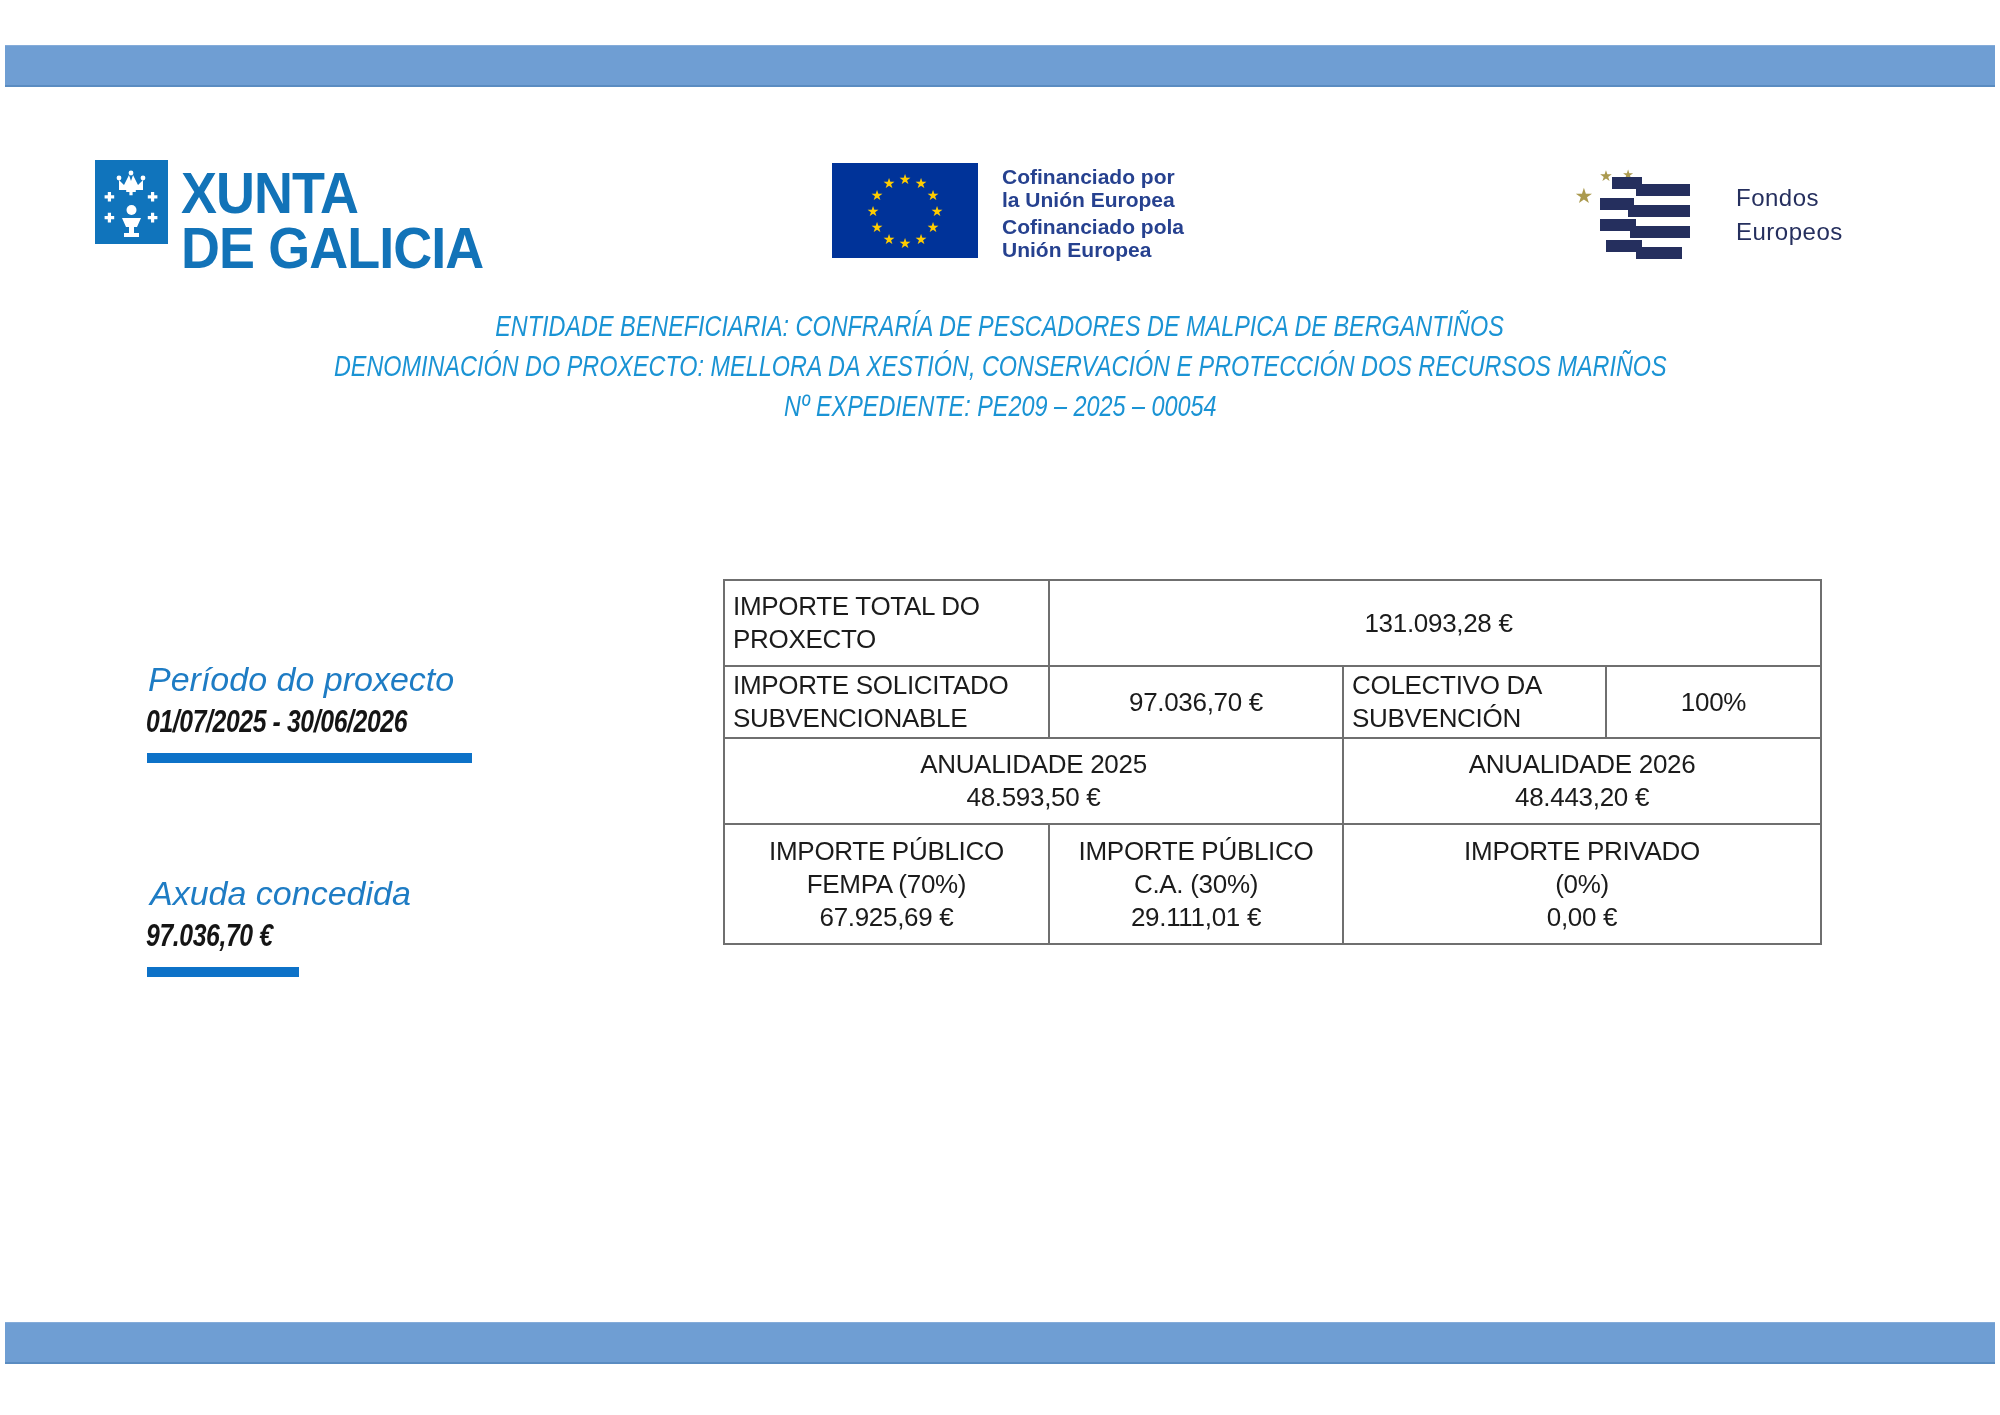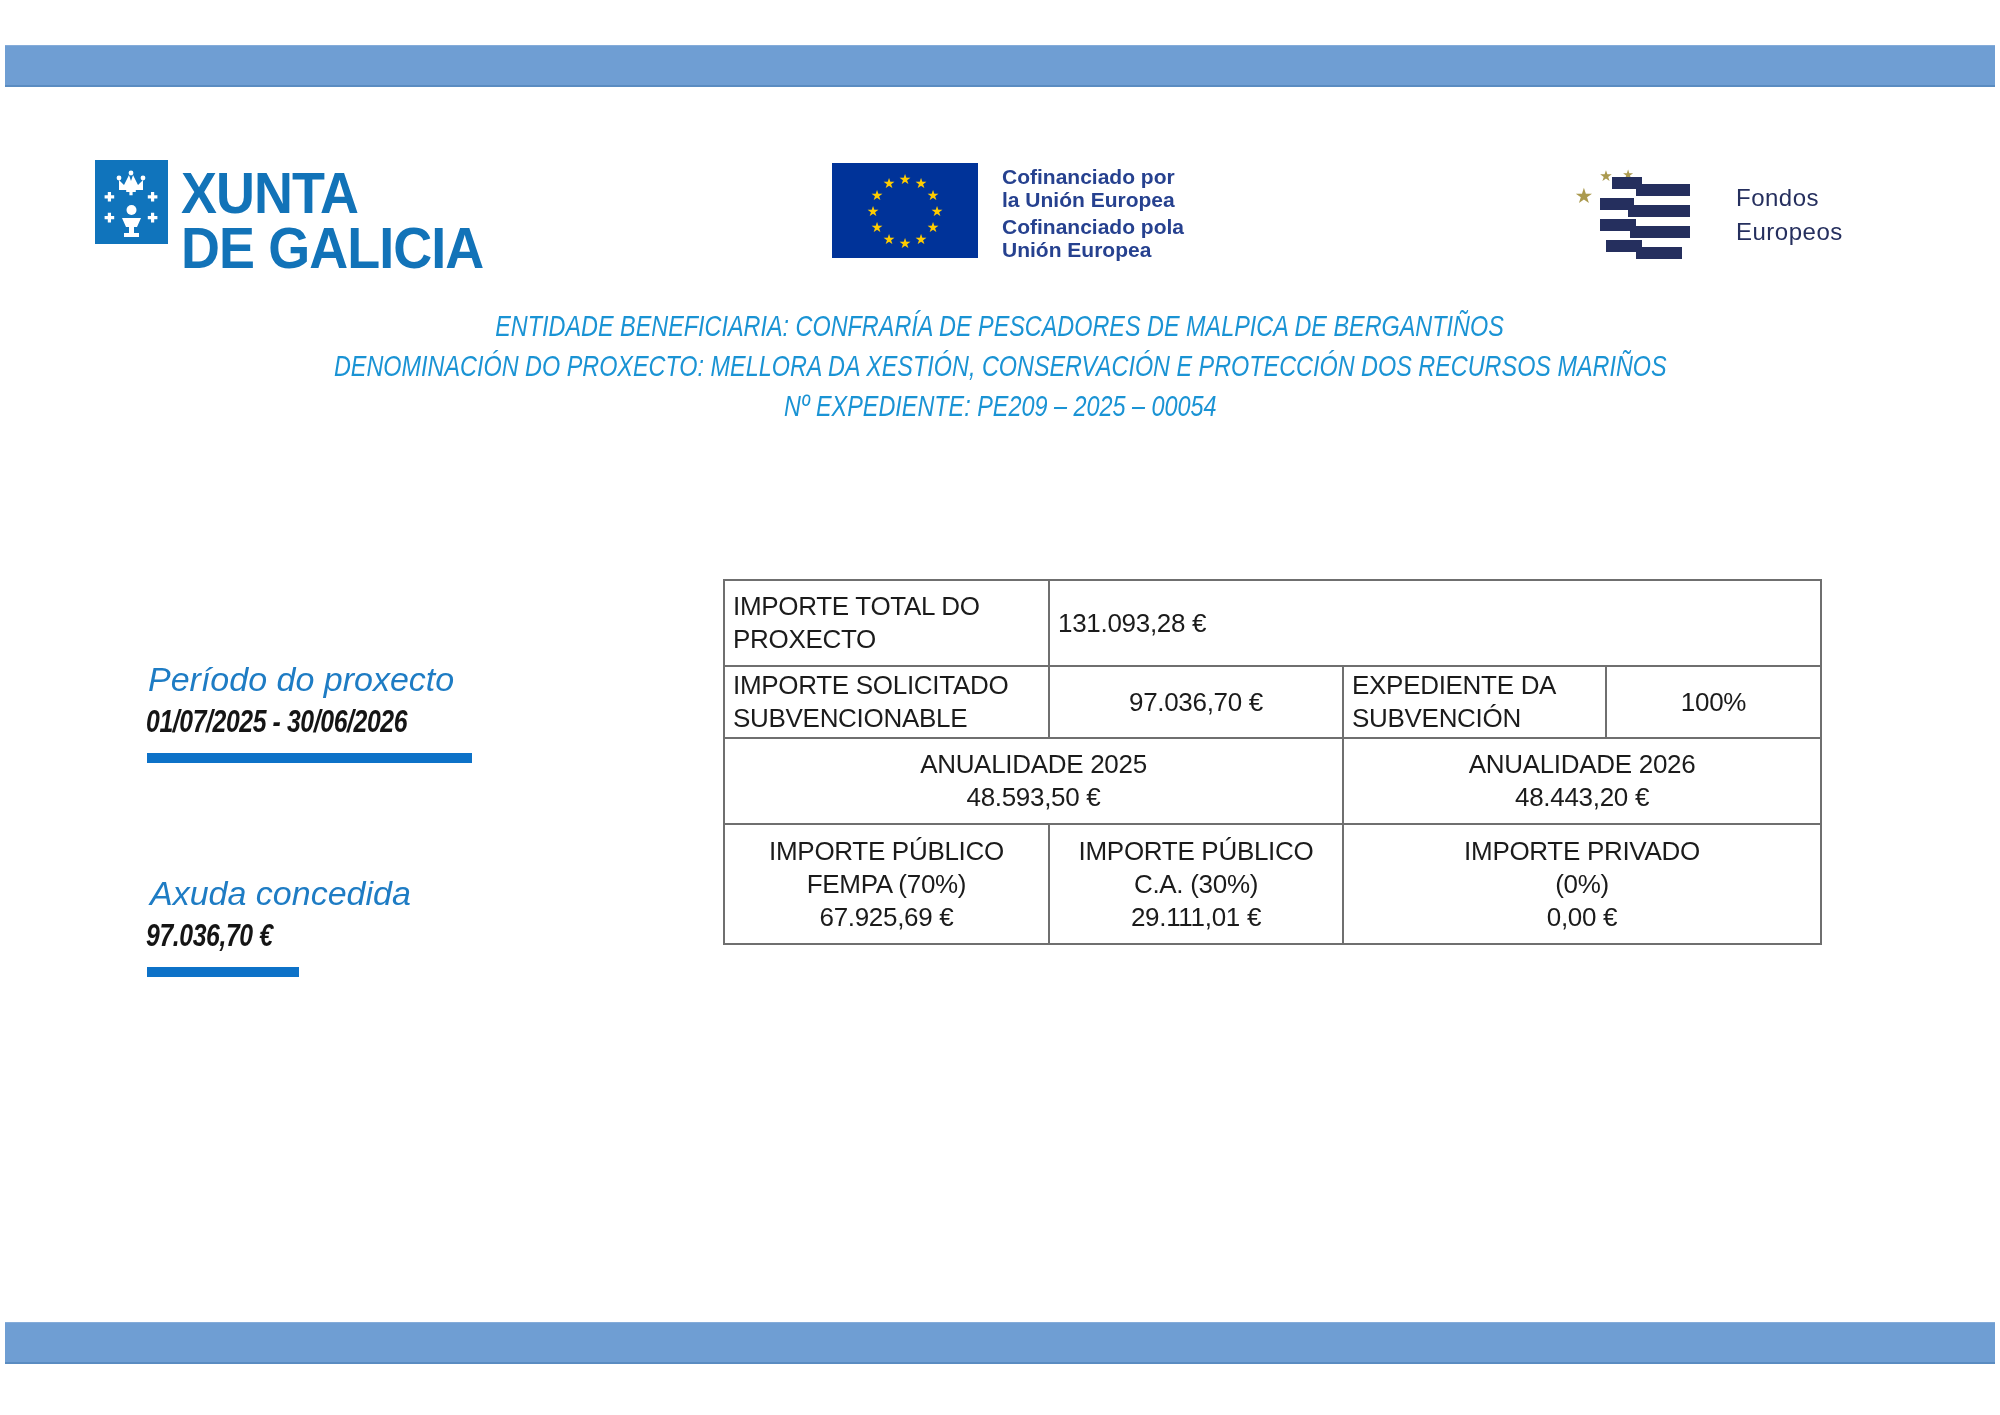--- a/index.html
+++ b/index.html
@@ -58,21 +58,21 @@
 
   
   .grant-table {
     position:absolute; left:723px; top:579px; width:1097px;
     border-collapse:collapse; table-layout:fixed;
     color:#1b1b1b; font-size:26px; line-height:33px; letter-spacing:-.3px;
   }
   .grant-table td { border:2px solid #6f6f6f; padding:2px 8px; vertical-align:middle; background:#fff; }
   .grant-table .lbl  { text-align:left; }
   .grant-table .ctr  { text-align:center; }
-  .grant-table .rgt  { text-align:left; padding-right:1px; }
+  .grant-table .rgt  { text-align:center; padding-right:1px; }
   .cellline { display:block; }
 </style>
 </head>
 <body>
 
 <div class="page">
 
   <div class="deco-bar top"></div>
 
   <div class="xunta">
@@ -186,21 +186,21 @@
       </td>
       <td class="rgt" colspan="3">131.093,28 €</td>
     </tr>
     <tr style="height:63px">
       <td class="lbl">
         <span class="cellline">IMPORTE SOLICITADO</span>
         <span class="cellline">SUBVENCIONABLE</span>
       </td>
       <td class="ctr">97.036,70 €</td>
       <td class="lbl">
-        <span class="cellline">EXPEDIENTE DA</span>
+        <span class="cellline">COLECTIVO DA</span>
         <span class="cellline">SUBVENCIÓN</span>
       </td>
       <td class="ctr">100%</td>
     </tr>
     <tr style="height:86px">
       <td class="ctr" colspan="2">
         <span class="cellline">ANUALIDADE 2025</span>
         <span class="cellline">48.593,50 €</span>
       </td>
       <td class="ctr" colspan="2">

